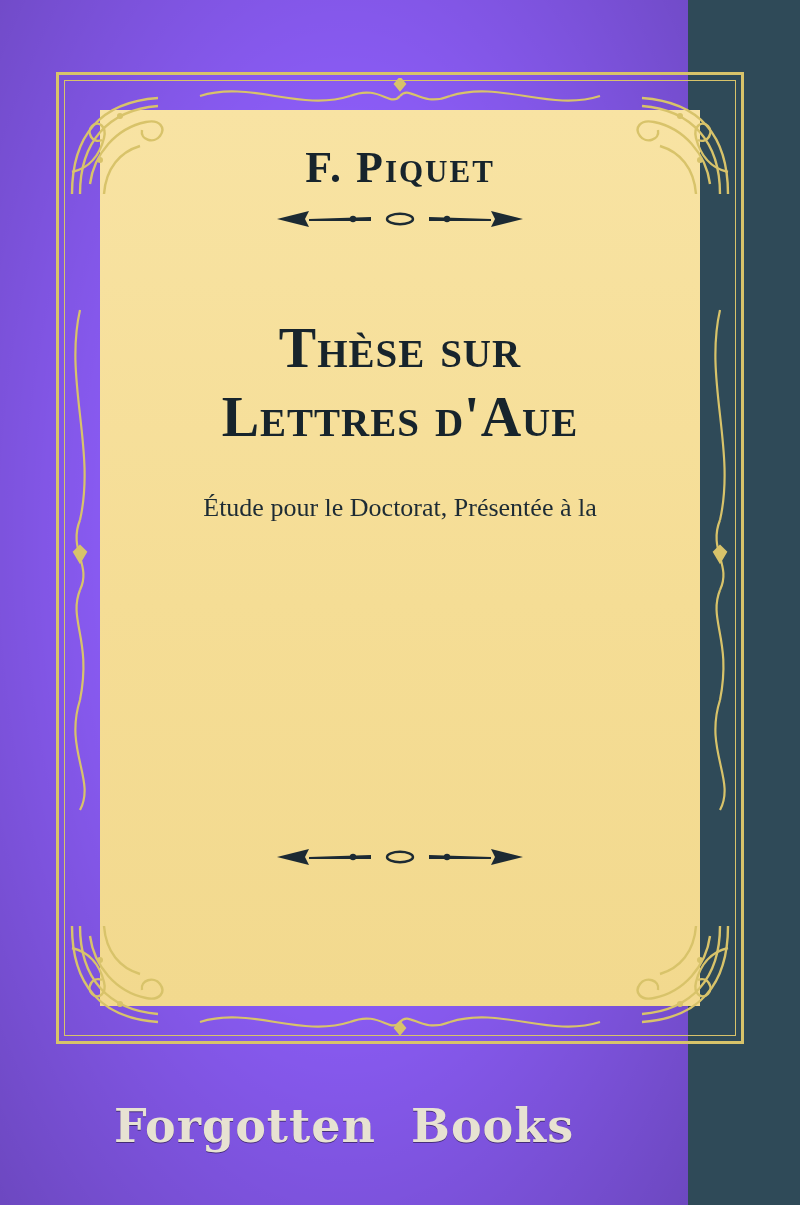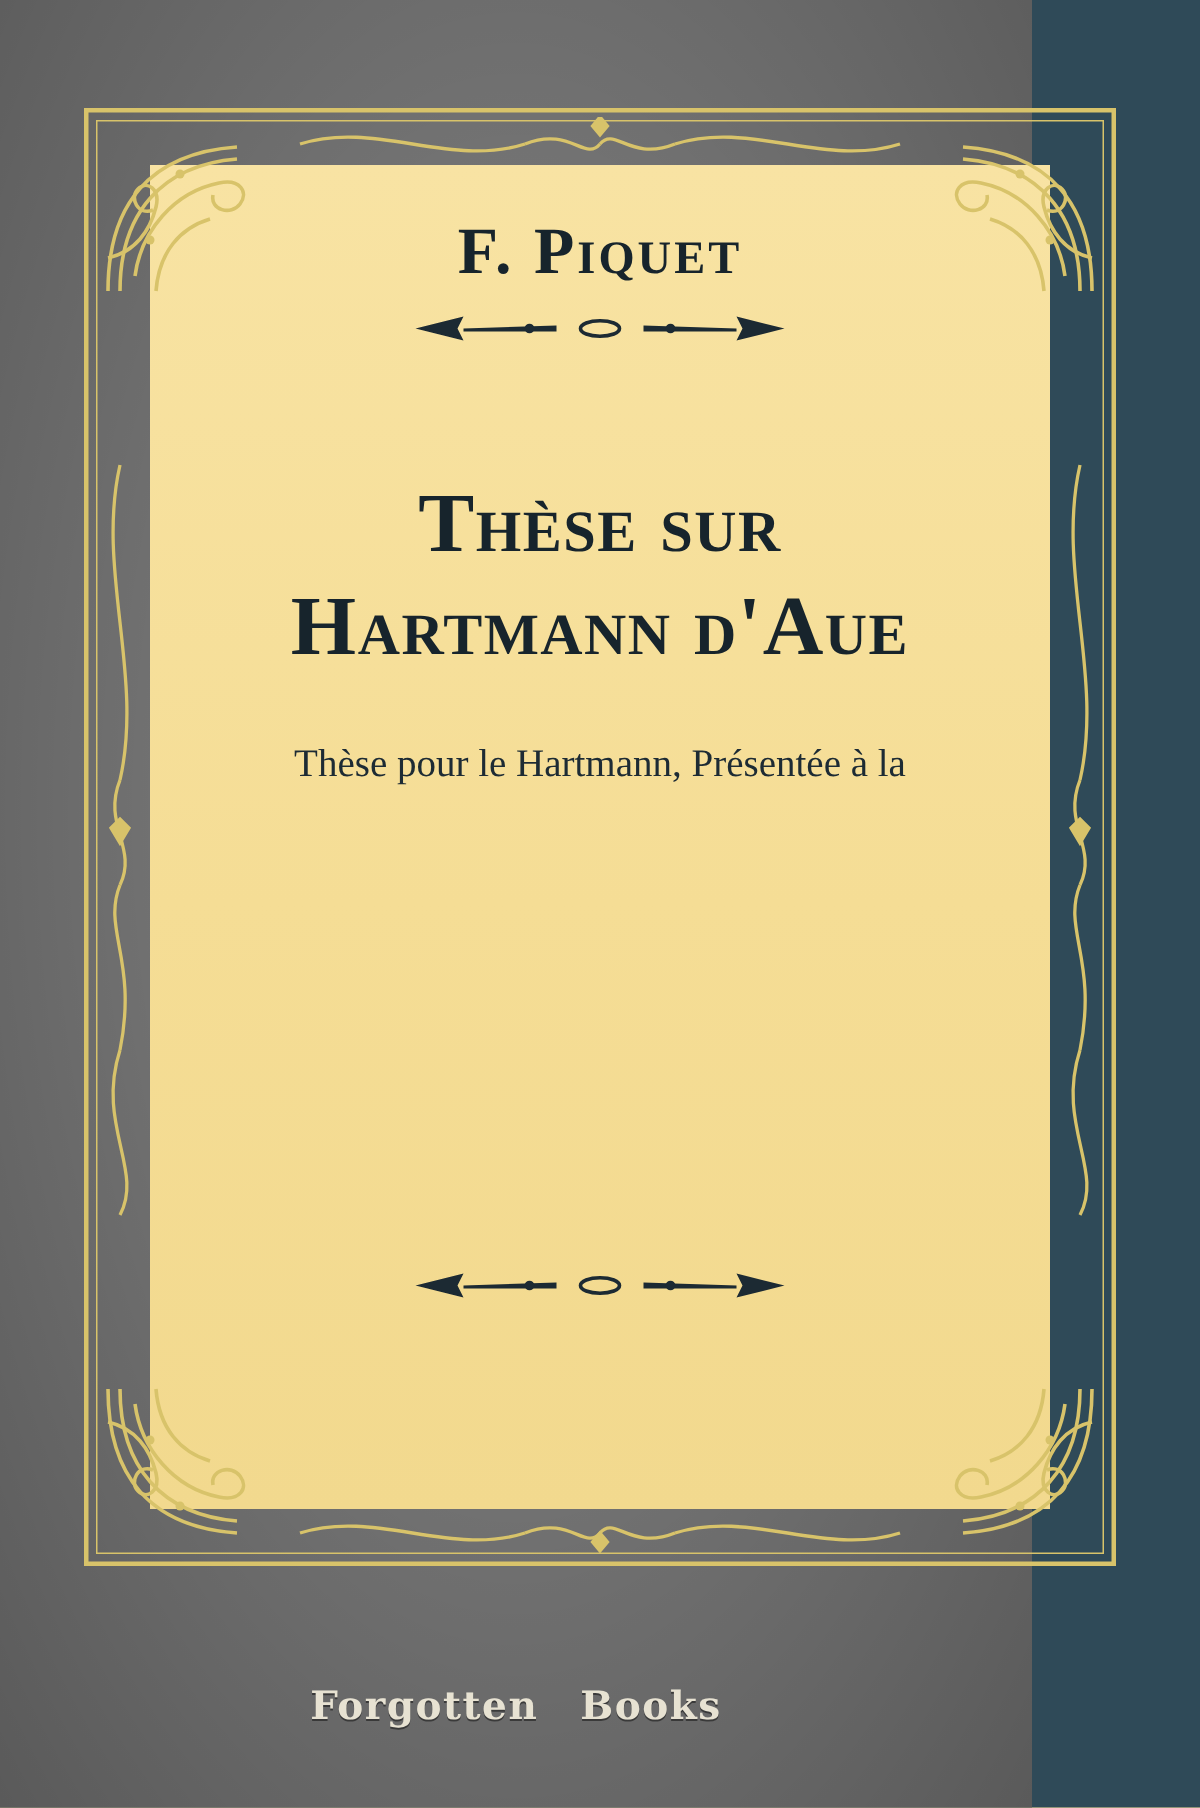--- a/index.html
+++ b/index.html
@@ -11,21 +11,21 @@
     height: 1205px;
     background: #2f4a58;
     font-family: "Liberation Serif", serif;
     overflow: hidden;
   }
 
   .cover {
     position: relative;
     width: 688px;
     height: 1205px;
-    background: #737373;
+    background: #8b5cf6;
   }
 
   
   .cover::before {
     content: "";
     position: absolute;
     inset: 0;
     background:
       radial-gradient(ellipse at 50% 45%, rgba(255,255,255,0.05) 0%, rgba(0,0,0,0.0) 45%, rgba(0,0,0,0.22) 100%);
     pointer-events: none;
@@ -125,21 +125,21 @@
   }
 
   
   .publisher {
     position: absolute;
     left: 0;
     right: 0;
     bottom: 52px;
     text-align: center;
     color: #e7e2d2;
-    font-size: 26px;
+    font-size: 46px;
     letter-spacing: 1px;
     font-family: "DejaVu Serif", serif;
     font-weight: 700;
     text-shadow: 0 1px 0 rgba(0,0,0,0.45);
   }
   .publisher .pw { display: inline-block; }
   .publisher .pw + .pw { margin-left: 18px; }
 </style>
 </head>
 <body>
@@ -250,25 +250,25 @@
         <circle cx="78" cy="13" r="3.2"></circle>
         <ellipse cx="125" cy="13" rx="13" ry="5.2" fill="none" stroke="#1c2a33" stroke-width="2.4"></ellipse>
         <path d="M248 13 L216 5 L220 13 L216 21 Z"></path>
         <path d="M216 13 L154 11 L154 15 L216 15 Z"></path>
         <circle cx="172" cy="13" r="3.2"></circle>
       </g>
     </svg>
 
     <div class="title">
       <div>Thèse sur</div>
-      <div>Hartmann d'Aue</div>
+      <div>Lettres d'Aue</div>
     </div>
 
     <div class="subtitle">
-      <div>Thèse pour le Hartmann, Présentée à la</div>
+      <div>Étude pour le Doctorat, Présentée à la</div>
     </div>
 
     <svg class="bottom-rule" viewBox="0 0 250 26">
       <g fill="#1c2a33">
         <path d="M2 13 L34 5 L30 13 L34 21 Z"></path>
         <path d="M34 13 L96 11 L96 15 L34 15 Z"></path>
         <circle cx="78" cy="13" r="3.2"></circle>
         <ellipse cx="125" cy="13" rx="13" ry="5.2" fill="none" stroke="#1c2a33" stroke-width="2.4"></ellipse>
         <path d="M248 13 L216 5 L220 13 L216 21 Z"></path>
         <path d="M216 13 L154 11 L154 15 L216 15 Z"></path>

